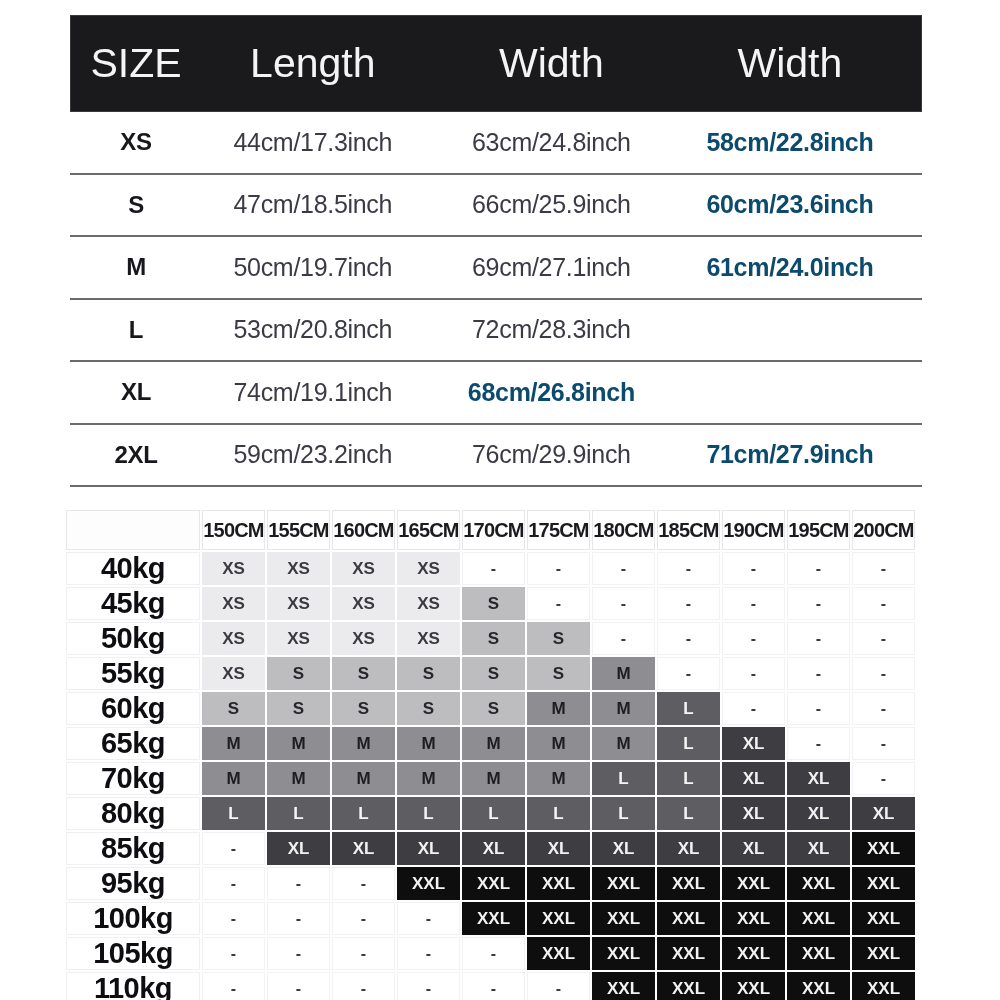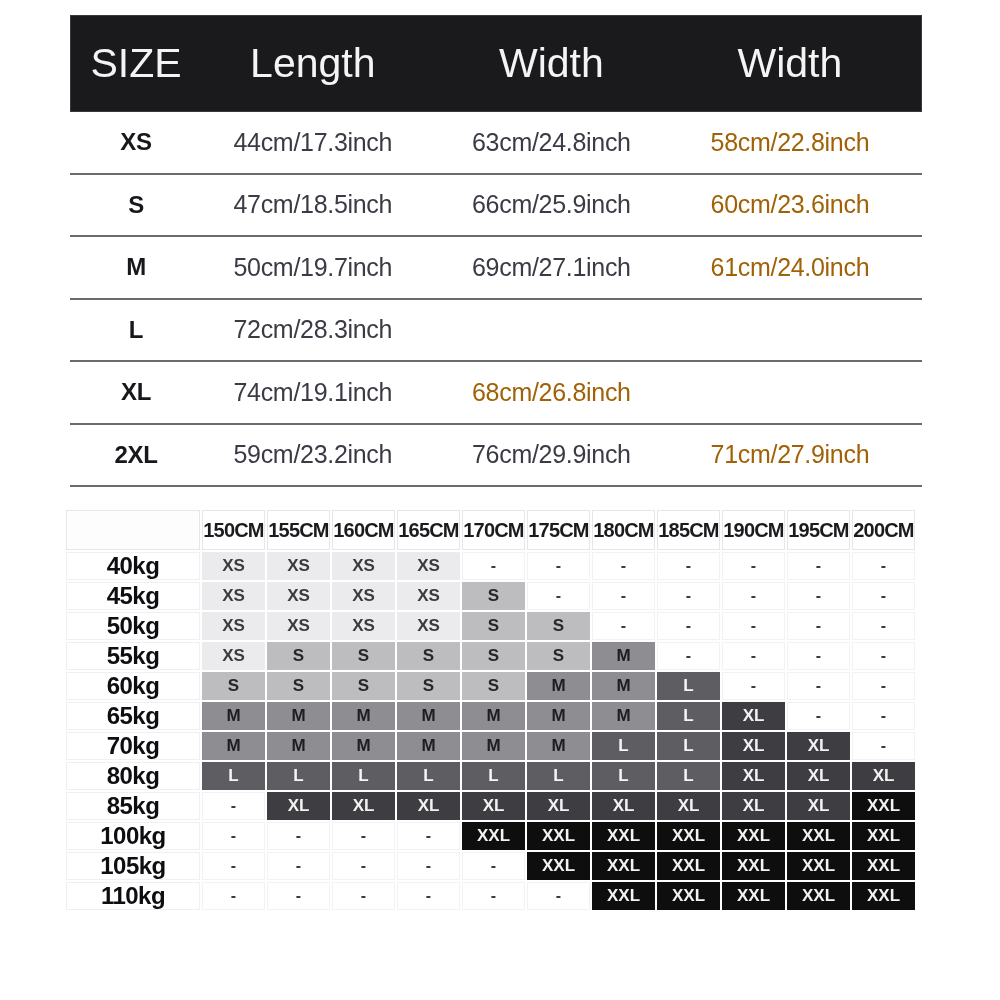--- a/index.html
+++ b/index.html
@@ -17,33 +17,33 @@
     box-shadow:inset 0 0 0 1px #39393b;
   }
   .m-head div{text-align:center;color:#f4f4f4;font-size:41px;}
   .m-row{
     display:grid;grid-template-columns:15.5% 26% 30% 26% 2.5%;
     height:62.5px;align-items:center;box-sizing:border-box;
     border-bottom:2px solid #6b6b6b;
   }
   .m-row div{text-align:center;font-size:25px;color:#3b3b46;letter-spacing:-0.3px;}
   .m-row div.c0{font-weight:bold;font-size:24px;color:#17171c;}
-  .m-row div.c3{font-weight:normal;color:#a16207;}
+  .m-row div.c3{font-weight:bold;color:#0c4a6e;}
 
   
   .f-table{
     position:absolute;left:64px;top:508px;
     border-collapse:separate;border-spacing:2px;table-layout:fixed;
   }
   .f-table td{height:27px;padding:0;text-align:center;vertical-align:middle;
     font-weight:bold;overflow:hidden;white-space:nowrap;}
   .f-table td.hcm{height:40px;font-size:20px;letter-spacing:-0.8px;color:#1b1b1f;
     box-shadow:inset 0 0 0 1px #e7e7ea;}
   .f-table td.corner{box-shadow:inset 0 0 0 1px #e7e7ea;background:#fdfdfd;}
-  .f-table td.wkg{font-size:24px;color:#0e0e12;letter-spacing:-0.5px;
+  .f-table td.wkg{font-size:29px;color:#0e0e12;letter-spacing:-0.5px;
     box-shadow:inset 0 0 0 1px #f0f0f3;}
   .f-table td.cell{font-size:17px;}
   .f-table td.cell.empty{box-shadow:inset 0 0 0 1px #f2f2f5;font-size:16px;}
 </style>
 </head>
 <body>
 
 <div class="canvas">
 
   <div class="m-table">
@@ -71,20 +71,21 @@
         </div>
         <div class="m-row">
           <div class="c0">M</div>
           <div class="c1">50cm/19.7inch</div>
           <div class="c2">69cm/27.1inch</div>
           <div class="c3">61cm/24.0inch</div>
           <div></div>
         </div>
         <div class="m-row">
           <div class="c0">L</div>
+          <div class="c1">53cm/20.8inch</div>
           <div class="c2">72cm/28.3inch</div>
           <div></div>
         </div>
         <div class="m-row">
           <div class="c0">XL</div>
           <div class="c2">74cm/19.1inch</div>
           <div class="c3">68cm/26.8inch</div>
           <div></div>
         </div>
         <div class="m-row">
@@ -247,20 +248,34 @@
           <td class="cell" style="background: rgb(62, 62, 66); color: rgb(242, 242, 242);">XL</td>
           <td class="cell" style="background: rgb(62, 62, 66); color: rgb(242, 242, 242);">XL</td>
           <td class="cell" style="background: rgb(62, 62, 66); color: rgb(242, 242, 242);">XL</td>
           <td class="cell" style="background: rgb(62, 62, 66); color: rgb(242, 242, 242);">XL</td>
           <td class="cell" style="background: rgb(62, 62, 66); color: rgb(242, 242, 242);">XL</td>
           <td class="cell" style="background: rgb(62, 62, 66); color: rgb(242, 242, 242);">XL</td>
           <td class="cell" style="background: rgb(62, 62, 66); color: rgb(242, 242, 242);">XL</td>
           <td class="cell" style="background: rgb(14, 14, 15); color: rgb(242, 242, 242);">XXL</td>
         </tr>
         <tr>
+          <td class="wkg">95kg</td>
+          <td class="cell empty" style="background: rgb(255, 255, 255); color: rgb(60, 60, 64);">-</td>
+          <td class="cell empty" style="background: rgb(255, 255, 255); color: rgb(60, 60, 64);">-</td>
+          <td class="cell empty" style="background: rgb(255, 255, 255); color: rgb(60, 60, 64);">-</td>
+          <td class="cell" style="background: rgb(14, 14, 15); color: rgb(242, 242, 242);">XXL</td>
+          <td class="cell" style="background: rgb(14, 14, 15); color: rgb(242, 242, 242);">XXL</td>
+          <td class="cell" style="background: rgb(14, 14, 15); color: rgb(242, 242, 242);">XXL</td>
+          <td class="cell" style="background: rgb(14, 14, 15); color: rgb(242, 242, 242);">XXL</td>
+          <td class="cell" style="background: rgb(14, 14, 15); color: rgb(242, 242, 242);">XXL</td>
+          <td class="cell" style="background: rgb(14, 14, 15); color: rgb(242, 242, 242);">XXL</td>
+          <td class="cell" style="background: rgb(14, 14, 15); color: rgb(242, 242, 242);">XXL</td>
+          <td class="cell" style="background: rgb(14, 14, 15); color: rgb(242, 242, 242);">XXL</td>
+        </tr>
+        <tr>
           <td class="wkg">100kg</td>
           <td class="cell empty" style="background: rgb(255, 255, 255); color: rgb(60, 60, 64);">-</td>
           <td class="cell empty" style="background: rgb(255, 255, 255); color: rgb(60, 60, 64);">-</td>
           <td class="cell empty" style="background: rgb(255, 255, 255); color: rgb(60, 60, 64);">-</td>
           <td class="cell empty" style="background: rgb(255, 255, 255); color: rgb(60, 60, 64);">-</td>
           <td class="cell" style="background: rgb(14, 14, 15); color: rgb(242, 242, 242);">XXL</td>
           <td class="cell" style="background: rgb(14, 14, 15); color: rgb(242, 242, 242);">XXL</td>
           <td class="cell" style="background: rgb(14, 14, 15); color: rgb(242, 242, 242);">XXL</td>
           <td class="cell" style="background: rgb(14, 14, 15); color: rgb(242, 242, 242);">XXL</td>
           <td class="cell" style="background: rgb(14, 14, 15); color: rgb(242, 242, 242);">XXL</td>

